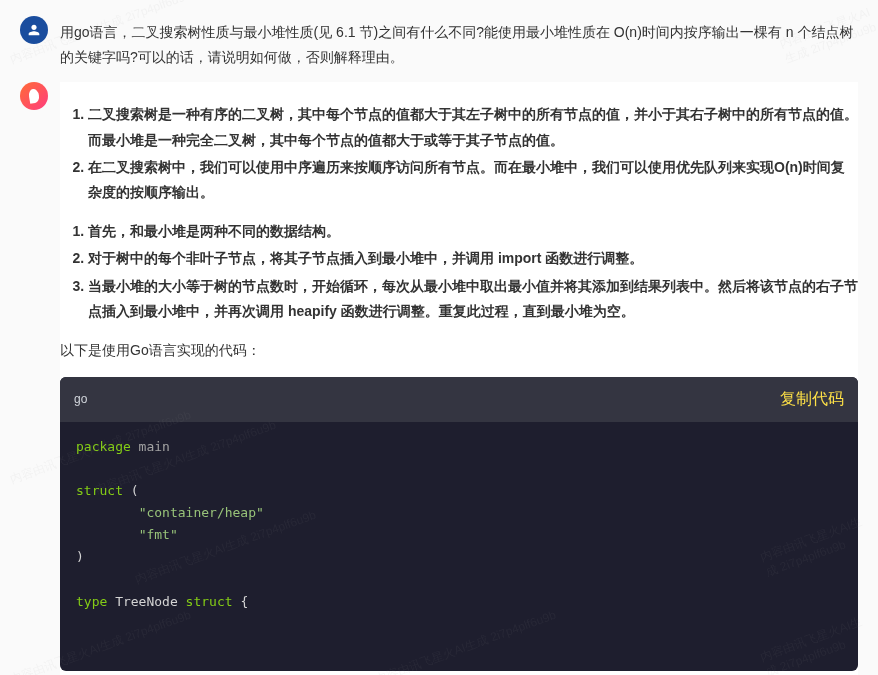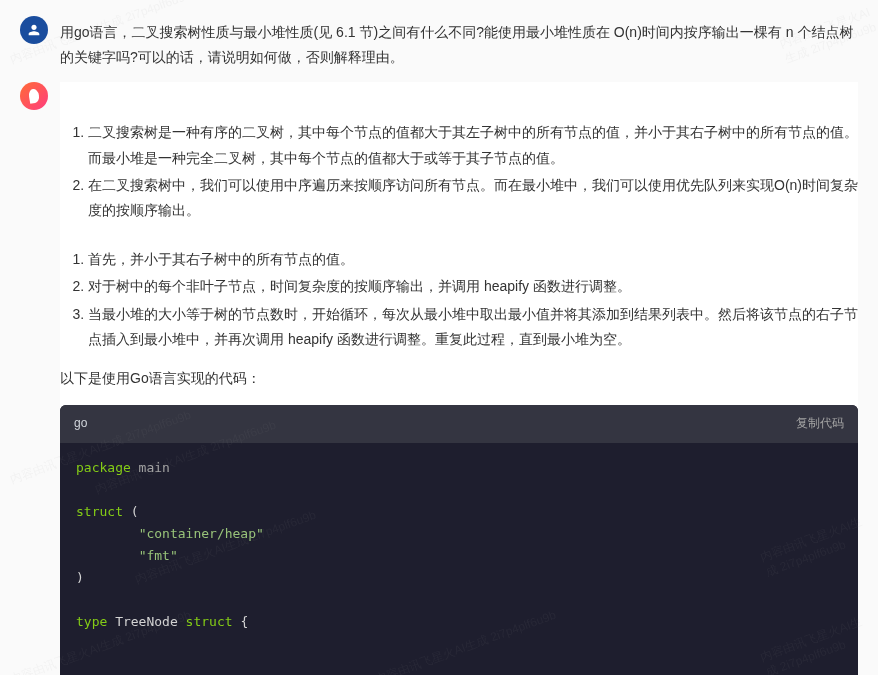--- a/index.html
+++ b/index.html
@@ -76,21 +76,22 @@
     .ai-content {
       background: #fff;
       padding: 14px 0;
     }
     .para {
       margin-bottom: 6px;
       color: #333;
     }
     .ordered-list {
       padding-left: 28px;
-      margin: 24px 0 14px 0;
+      margin: 6px 0 14px 0;
+      font-weight: bold;
     }
     .ordered-list li {
       line-height: 1.8;
       color: #333;
       margin-bottom: 2px;
     }
     .code-block {
       margin-top: 14px;
       border-radius: 6px;
       overflow: hidden;
@@ -102,22 +103,22 @@
       padding: 8px 14px;
       font-size: 12px;
       display: flex;
       justify-content: space-between;
       align-items: center;
     }
     .code-lang {
       color: #d1d5db;
     }
     .copy-btn {
-      color: #a3a3a3;
-      font-size: 12px;
+      color: #fde047;
+      font-size: 16px;
       cursor: pointer;
     }
     .code-body {
       padding: 14px 16px;
       font-family: "Consolas", "Monaco", monospace;
       font-size: 13px;
       line-height: 1.7;
       color: #d4d4d4;
       white-space: pre;
       overflow-x: auto;
@@ -162,22 +163,22 @@
   <div class="message-row">
     <div class="avatar avatar-ai"></div>
     <div class="message-content ai-content">
 
       <ol class="ordered-list">
         <li>二叉搜索树是一种有序的二叉树，其中每个节点的值都大于其左子树中的所有节点的值，并小于其右子树中的所有节点的值。而最小堆是一种完全二叉树，其中每个节点的值都大于或等于其子节点的值。</li>
         <li>在二叉搜索树中，我们可以使用中序遍历来按顺序访问所有节点。而在最小堆中，我们可以使用优先队列来实现O(n)时间复杂度的按顺序输出。</li>
       </ol>
 
       <ol class="ordered-list">
-        <li>首先，并小于其右子树中的所有节点的值。</li>
-        <li>对于树中的每个非叶子节点，时间复杂度的按顺序输出，并调用 heapify 函数进行调整。</li>
+        <li>首先，和最小堆是两种不同的数据结构。</li>
+        <li>对于树中的每个非叶子节点，将其子节点插入到最小堆中，并调用 import 函数进行调整。</li>
         <li>当最小堆的大小等于树的节点数时，开始循环，每次从最小堆中取出最小值并将其添加到结果列表中。然后将该节点的右子节点插入到最小堆中，并再次调用 heapify 函数进行调整。重复此过程，直到最小堆为空。</li>
       </ol>
 
       <p class="para">以下是使用Go语言实现的代码：</p>
 
       <div class="code-block">
         <div class="code-header">
           <span class="code-lang">go</span>
           <span class="copy-btn">复制代码</span>
         </div>

